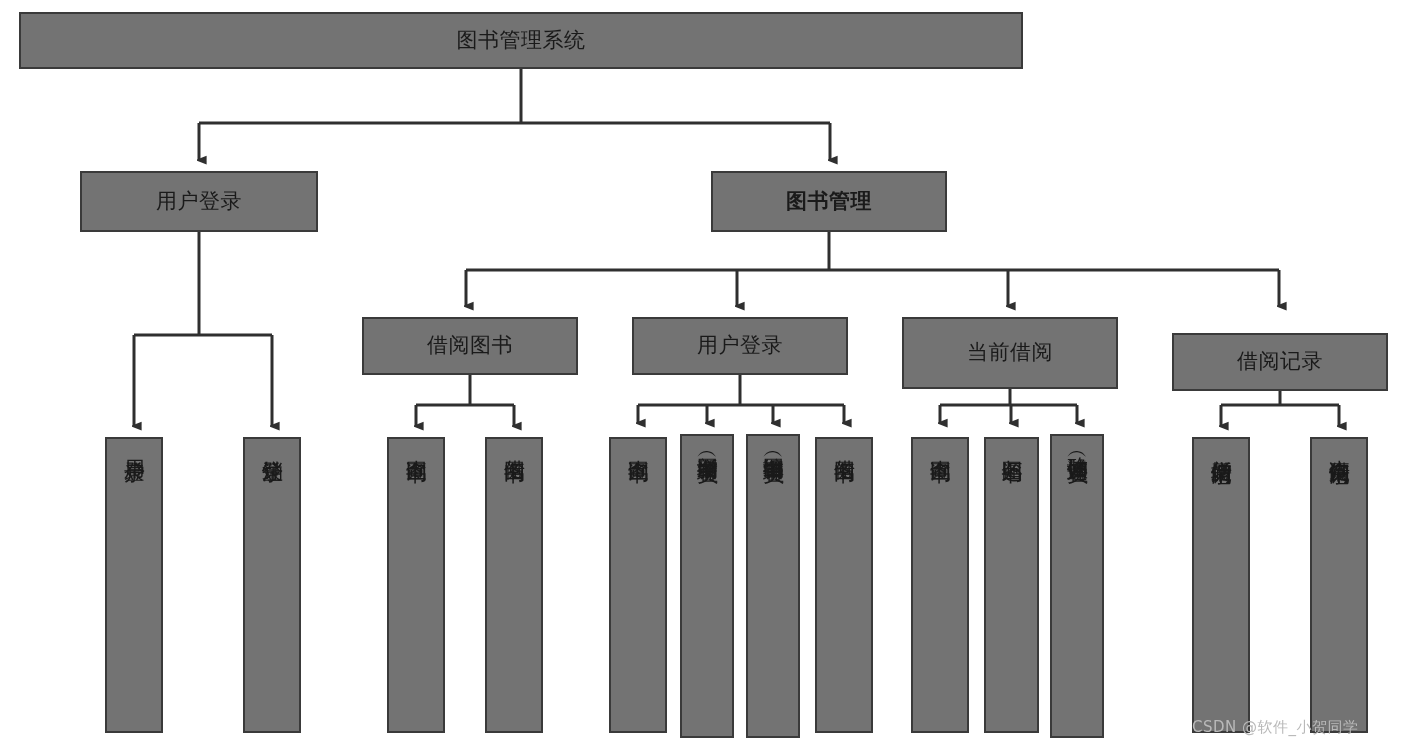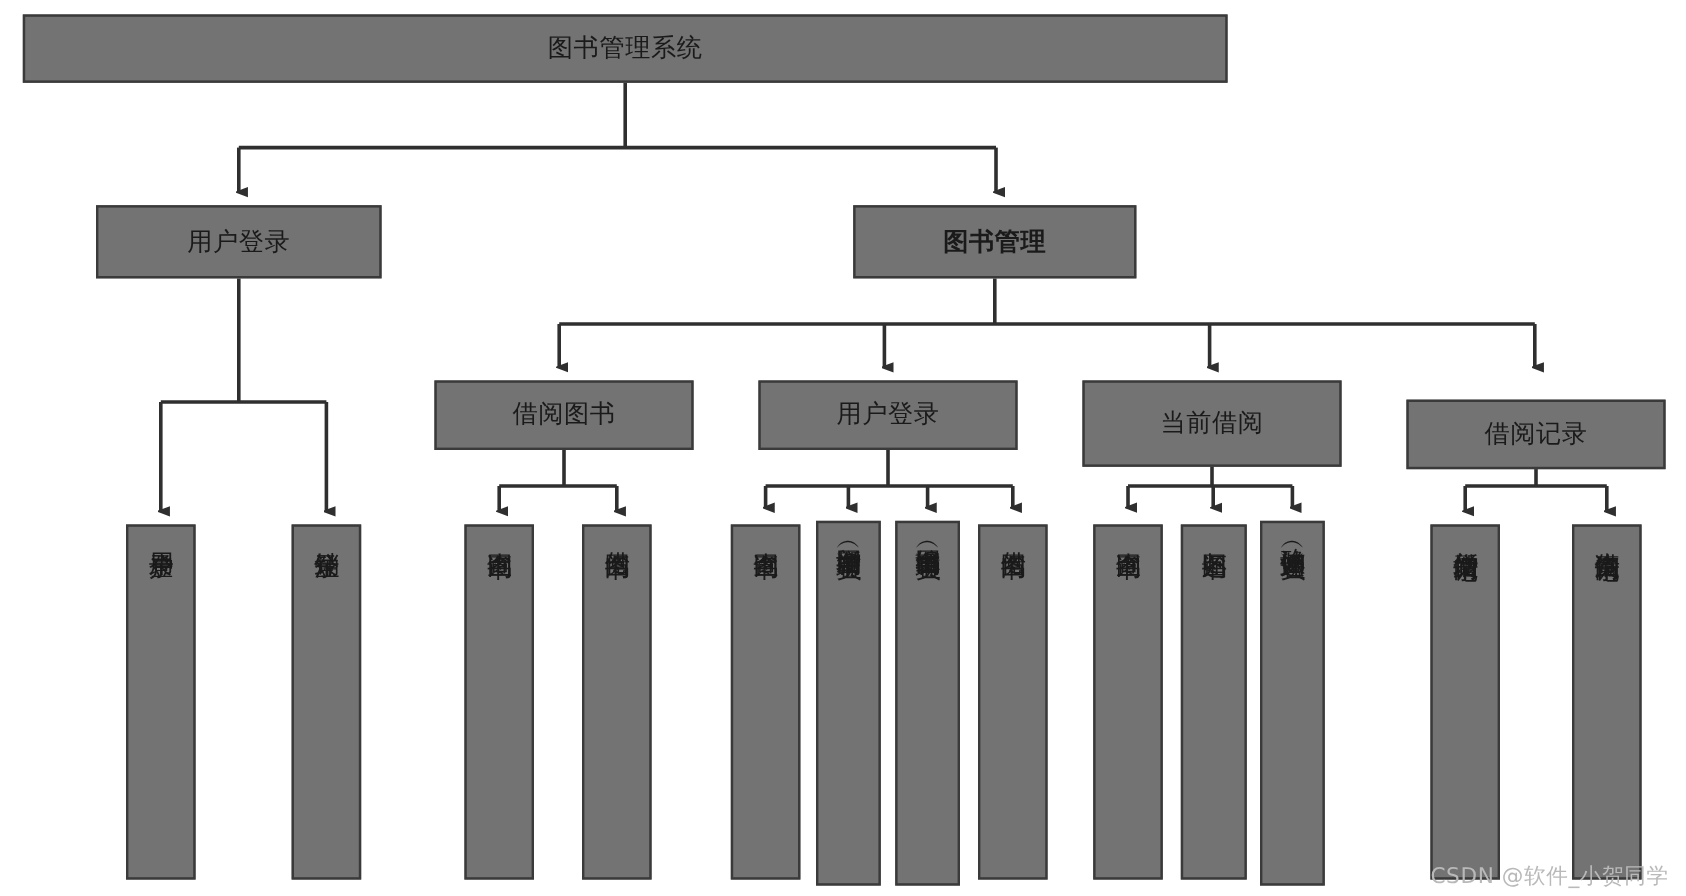--- a/index.html
+++ b/index.html
@@ -51,21 +51,21 @@
     writing-mode: vertical-rl;
     text-orientation: upright;
     font-size: 21px;
     line-height: 1.28;
     letter-spacing: 1px;
     white-space: nowrap;
     display: block;
   }
   .watermark {
     position: absolute;
-    font-size: 18px;
+    font-size: 15px;
     color: #b9b9b9;
     letter-spacing: 0.5px;
     white-space: nowrap;
     user-select: none;
   }
 </style>
 </head>
 <body>
 
 <div id="canvas">

